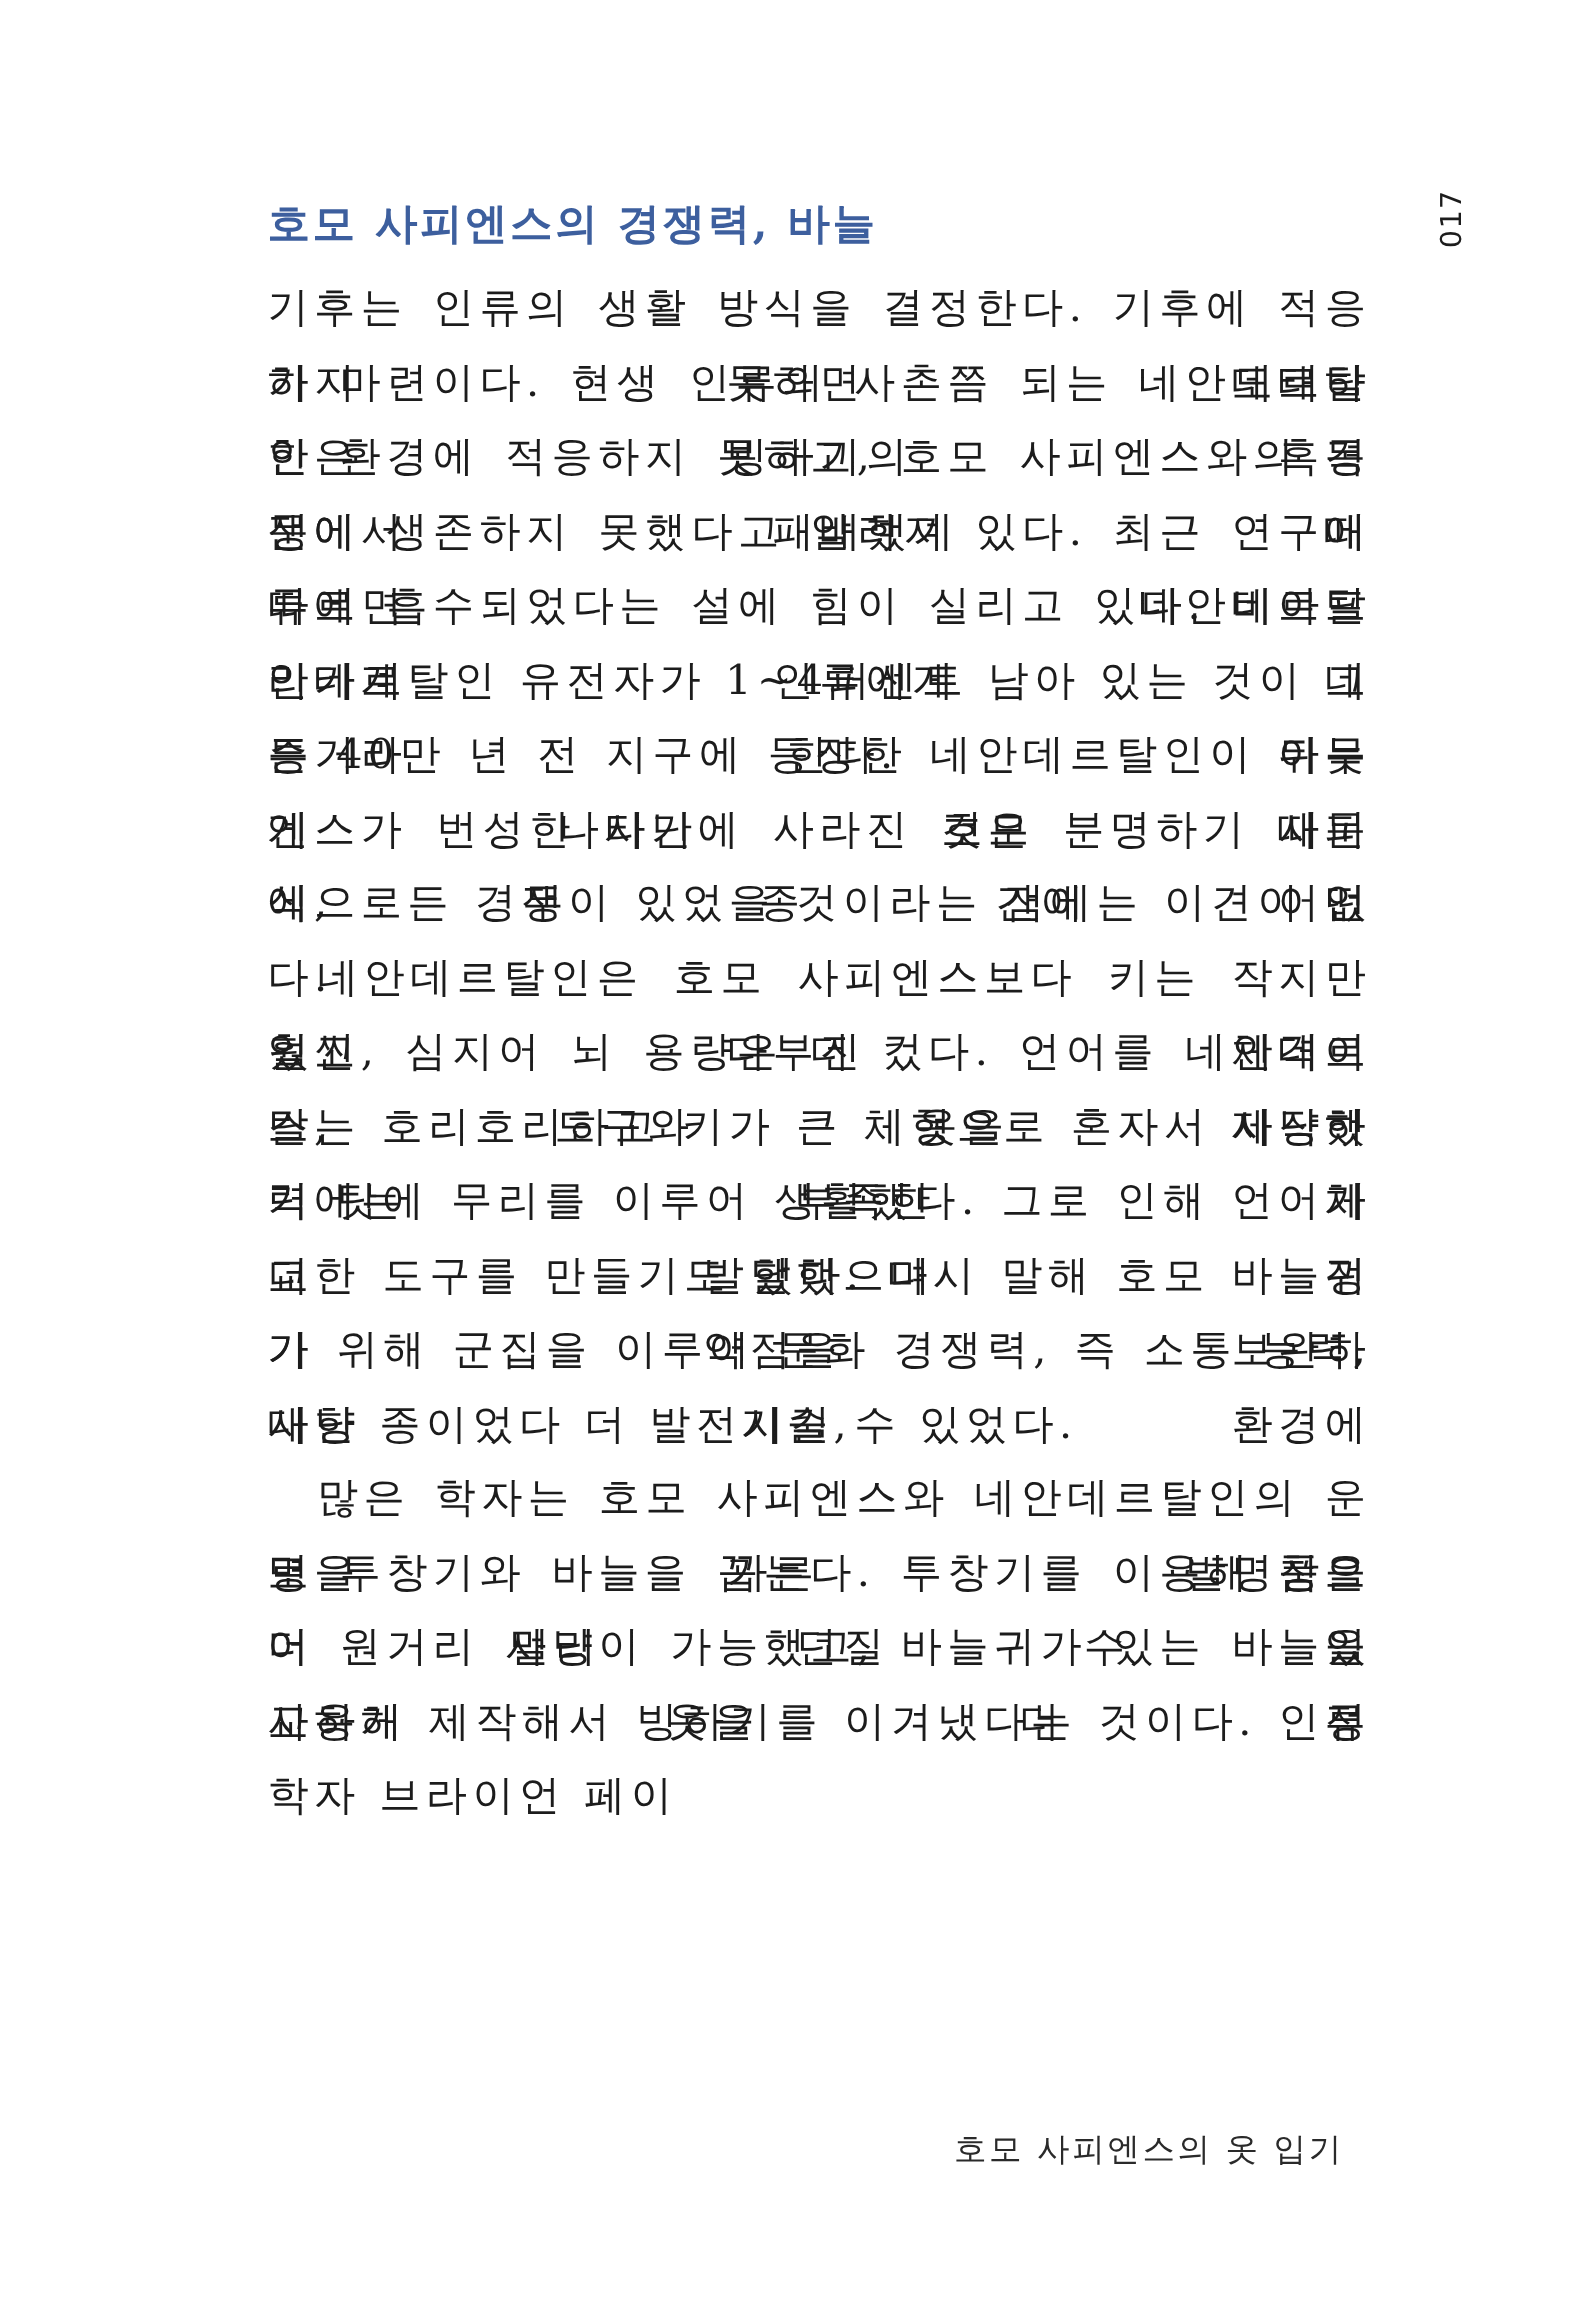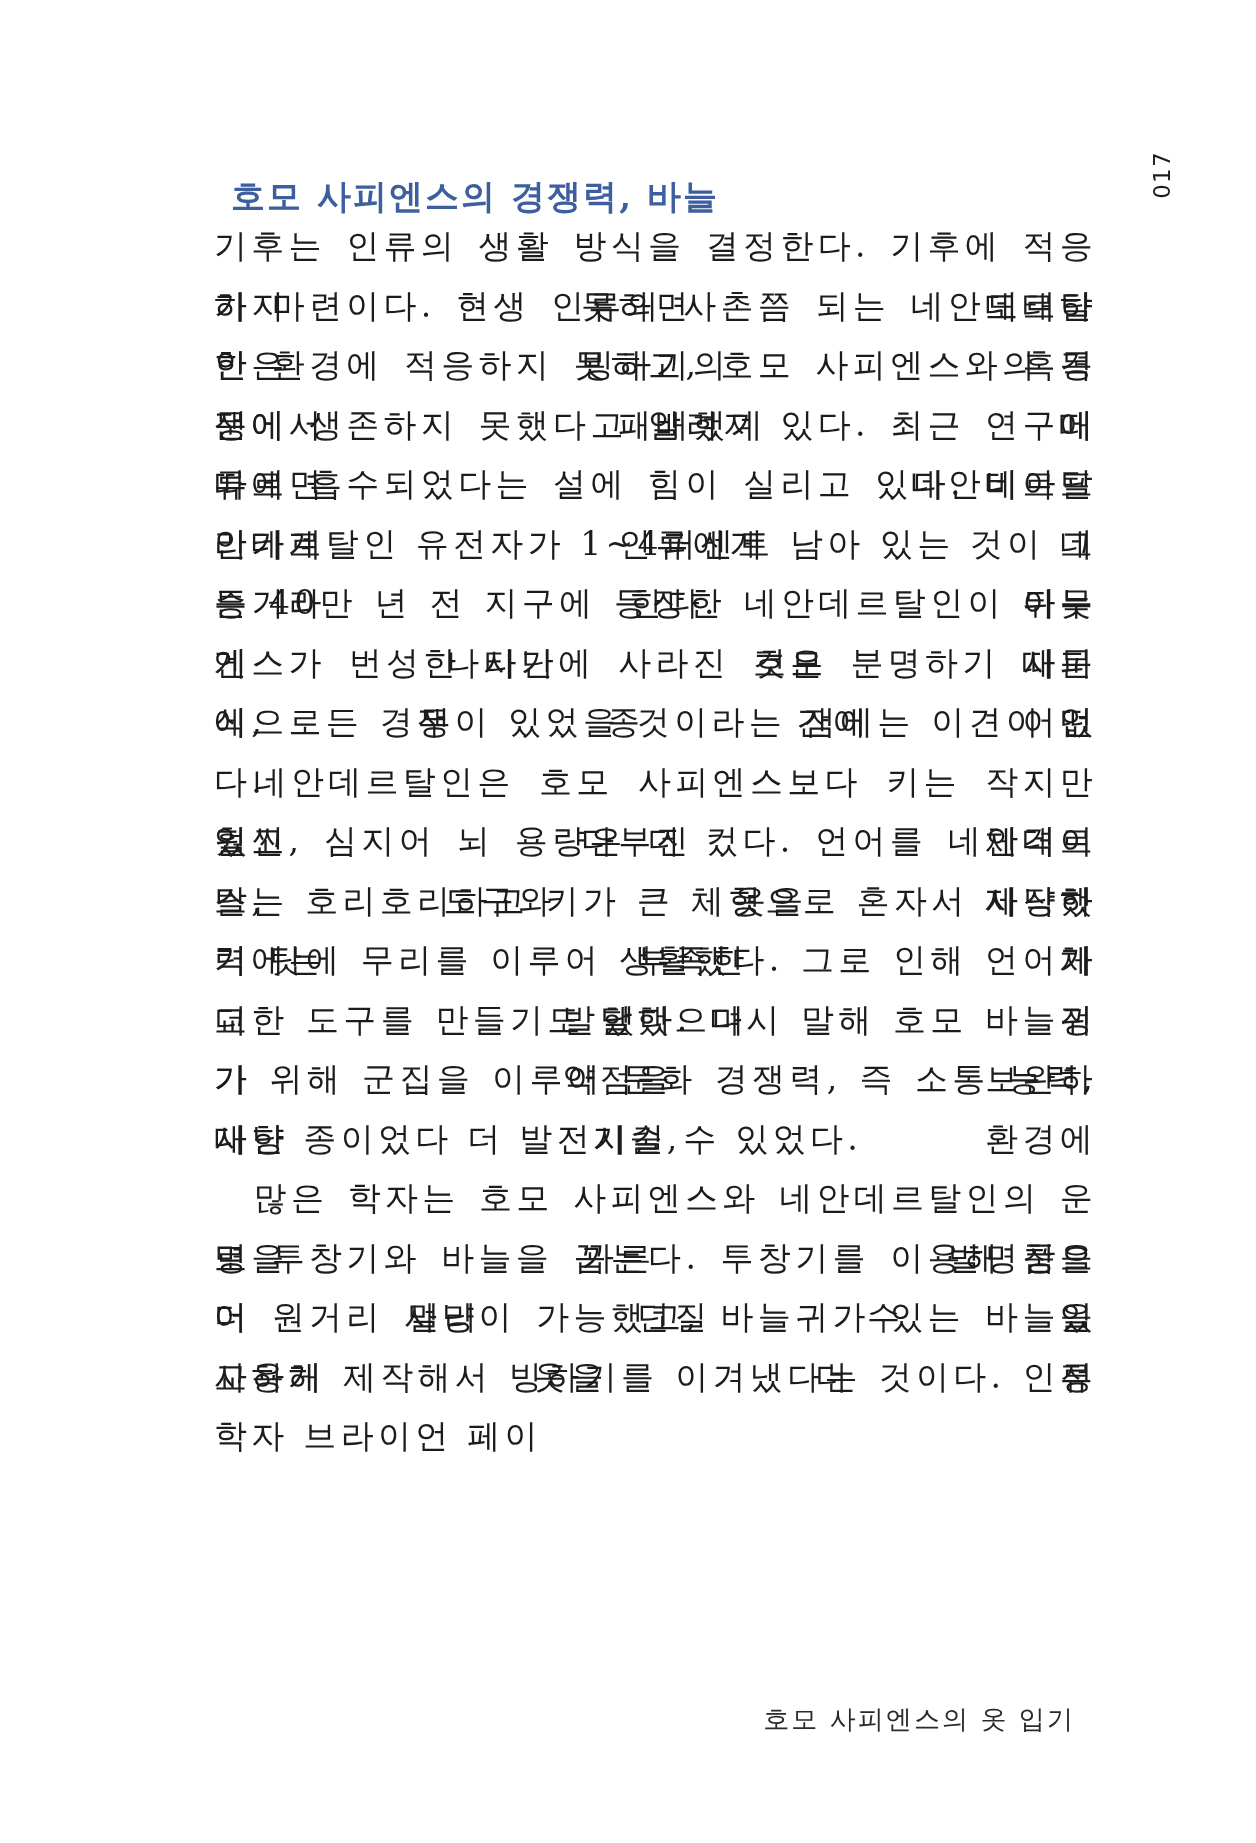--- a/index.html
+++ b/index.html
@@ -13,21 +13,21 @@
     height: 1843px;
     background: #ffffff;
     overflow: hidden;
     font-family: "DejaVu Serif", "Liberation Serif", serif;
     color: #1c1c1c;
   }
   .heading {
     position: absolute;
     left: 214px;
     top: 156px;
-    margin: 17px;
+    margin: 0;
     font-size: 34px;
     font-weight: bold;
     line-height: 46px;
     letter-spacing: 0.06em;
     color: #3d5f9e;
     font-family: "DejaVu Serif", "Liberation Serif", serif;
   }
   .page-number {
     position: absolute;
     left: 1138px;

